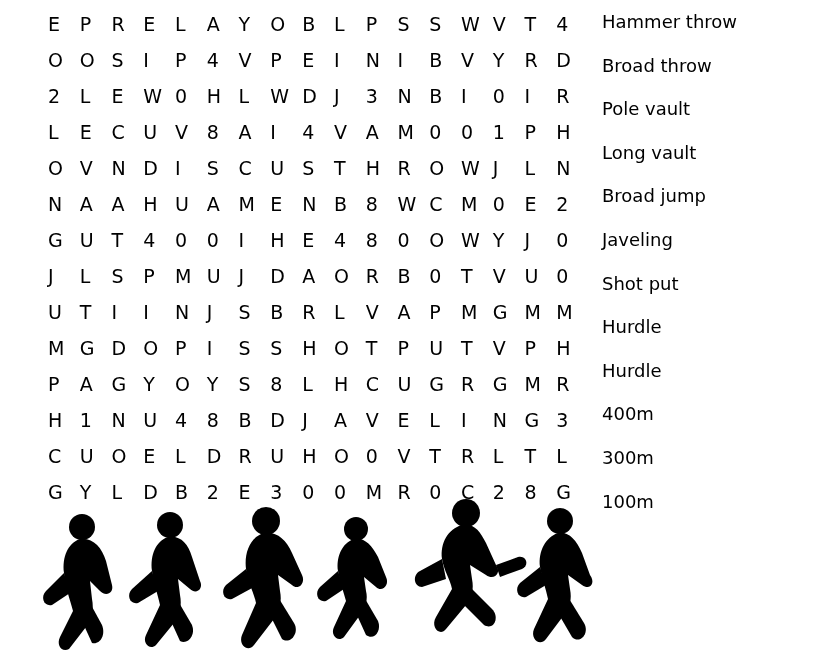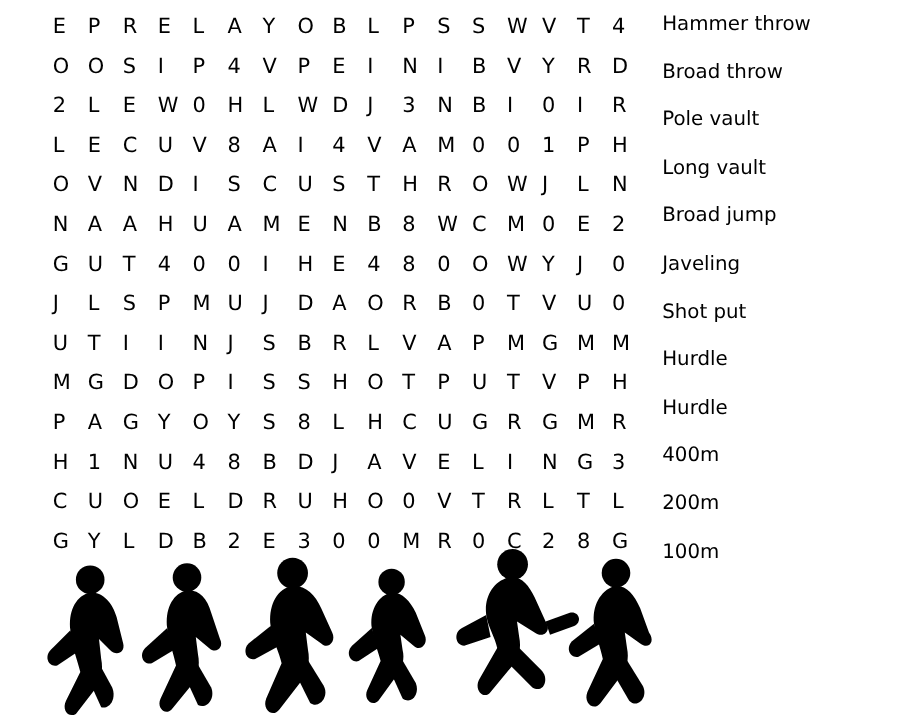--- a/index.html
+++ b/index.html
@@ -349,21 +349,21 @@
       <div class="word-item">Hammer throw</div>
       <div class="word-item">Broad throw</div>
       <div class="word-item">Pole vault</div>
       <div class="word-item">Long vault</div>
       <div class="word-item">Broad jump</div>
       <div class="word-item">Javeling</div>
       <div class="word-item">Shot put</div>
       <div class="word-item">Hurdle</div>
       <div class="word-item">Hurdle</div>
       <div class="word-item">400m</div>
-      <div class="word-item">200m</div>
+      <div class="word-item">300m</div>
       <div class="word-item">100m</div>
     </div>
 
   <div class="runners">
     <svg width="560" height="168" viewBox="0 0 560 168" xmlns="http://www.w3.org/2000/svg" aria-hidden="true">
       <g fill="#000000">
 
         <g transform="translate(0,0)">
           <circle cx="42" cy="32" r="13"></circle>
           <path d="M40 44 C28 48 22 62 24 78 C25 92 30 104 33 116 L20 142 C16 150 22 158 29 154 L46 132 C52 124 54 114 52 104 L50 86 L60 96 C66 102 74 98 72 90 L66 66 C62 52 52 42 40 44 Z"></path>

